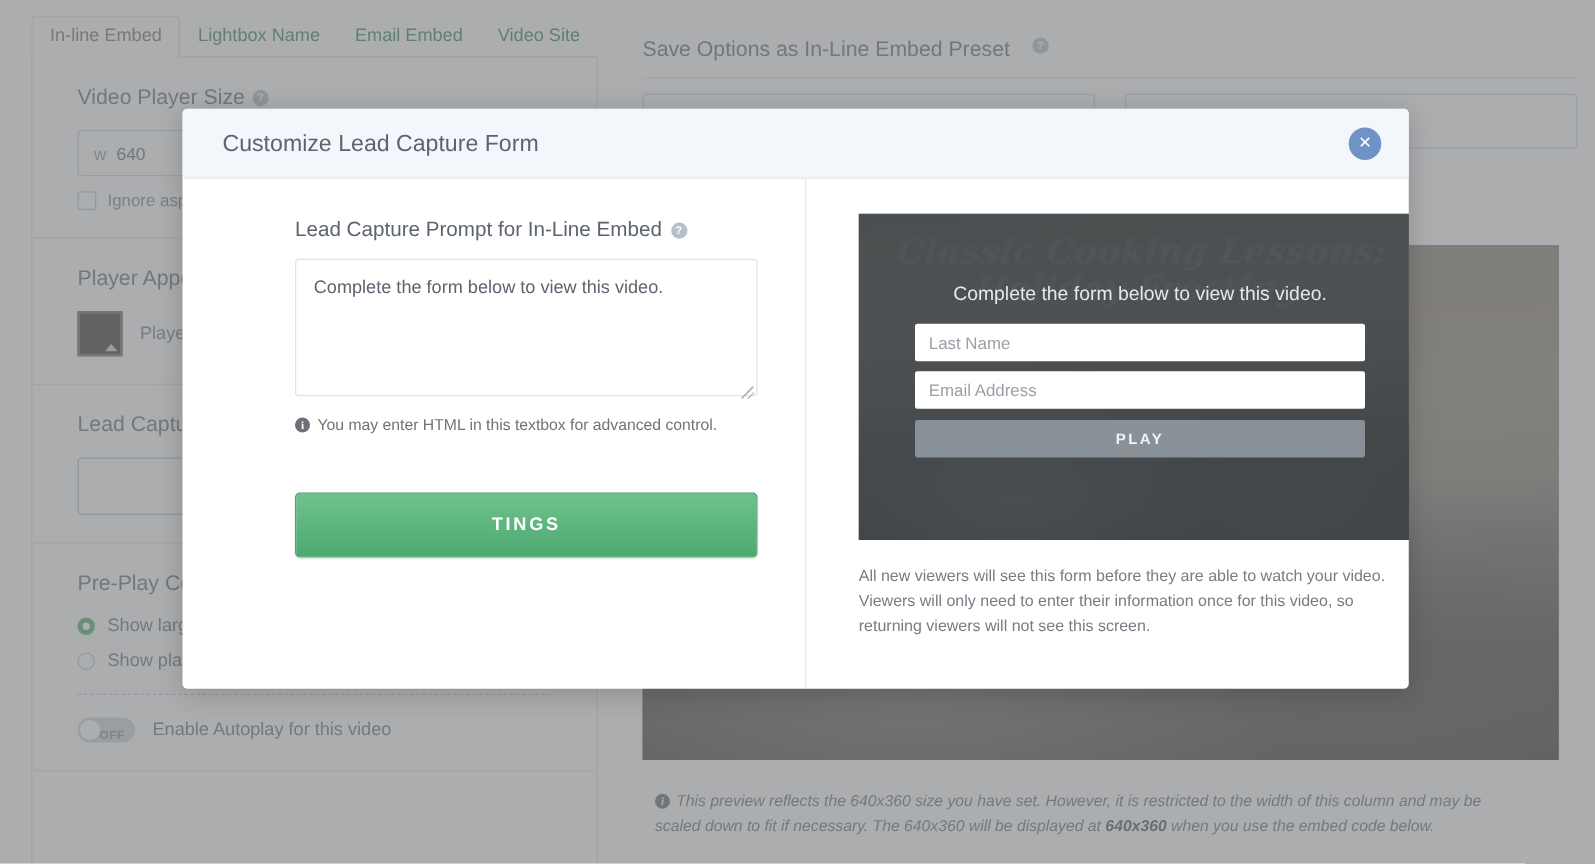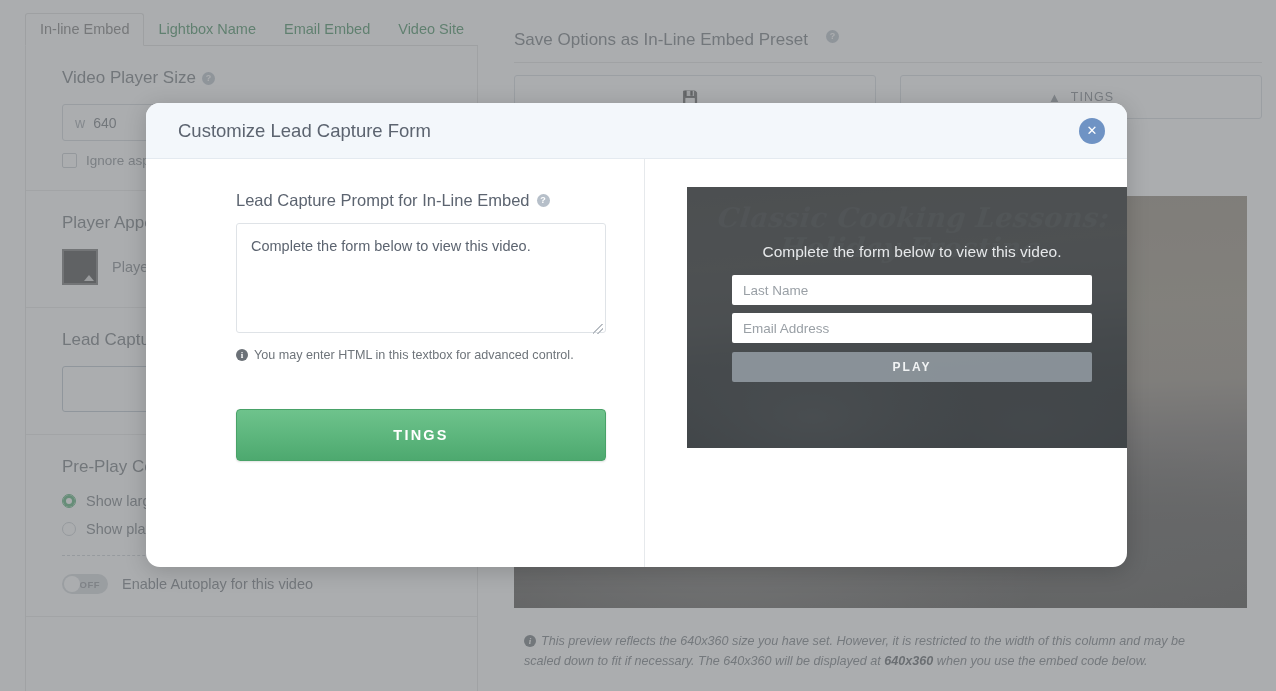--- a/index.html
+++ b/index.html
@@ -77,21 +77,21 @@
   .radio-row { display: flex; align-items: center; gap: 10px; margin-bottom: 12px; }
   .radio {
     width: 14px; height: 14px; border-radius: 50%; border: 1.5px solid #c6cbd0; background: #fff;
   }
   .radio.on { border-color: #4aab6e; box-shadow: inset 0 0 0 3px #4aab6e, inset 0 0 0 5px #fff; }
   .radio-lbl { font-size: 14.5px; color: #6f757b; }
   .dashed { border-top: 1px dashed #c9ced3; margin: 18px 0 18px 0; }
   .toggle-row { display: flex; align-items: center; gap: 14px; }
   .toggle {
     width: 46px; height: 20px; border-radius: 10px; background: #d3d7db;
-    position: relative; display: flex; align-items: center; justify-content: flex-end;
+    position: relative; display: flex; align-items: flex-end; justify-content: flex-end;
     padding-right: 8px;
   }
   .toggle .knob {
     position: absolute; left: 2px; top: 2px; width: 16px; height: 16px;
     border-radius: 50%; background: #fff;
   }
   .toggle .txt { font-size: 9.5px; color: #8b9096; font-weight: bold; letter-spacing: .5px; }
   .toggle-lbl { font-size: 14.5px; color: #6f757b; }
 
   
@@ -137,22 +137,22 @@
     background: #6b7177; color: #fff; font-size: 9px; line-height: 12px;
     text-align: center; font-weight: bold; font-family: "Liberation Serif", serif;
     margin-right: 5px; vertical-align: 1px;
   }
 
   
   #dim { position: absolute; inset: 0; background: rgba(120,123,126,.62); }
 
   
   #modal {
-    position: absolute; left: 146px; top: 103px; width: 981px; height: 464px;
-    background: #ffffff; border-radius: 14px;
+    position: absolute; left: 146px; top: 87px; width: 981px; height: 464px;
+    background: #ffffff; border-radius: 4px;
     box-shadow: 0 4px 22px rgba(0,0,0,.18);
     overflow: hidden;
   }
   .m-head {
     height: 56px; background: #f3f7fb; border-bottom: 1px solid #e4eaf0;
     display: flex; align-items: center; padding: 0 22px 0 32px;
   }
   .m-title { font-size: 18.5px; color: #5c6470; font-weight: 400; flex: 1; }
   .m-close {
     width: 26px; height: 26px; border-radius: 50%; background: #6f93c4;
@@ -378,16 +378,17 @@
           <div class="pv-prompt">Complete the form below to view this video.</div>
           <div class="pv-row">
             <div class="pv-input half">Last Name</div>
           </div>
           <div class="pv-input full">Email Address</div>
           <div class="pv-play">
             <span>PLAY</span>
           </div>
         </div>
       </div>
+      <div class="pv-note">All new viewers will see this form before they are able to watch your video. Viewers will only need to enter their information once for this video, so returning viewers will not see this screen.</div>
     </div>
 
   </div>
 </div>
 
 </body></html>

